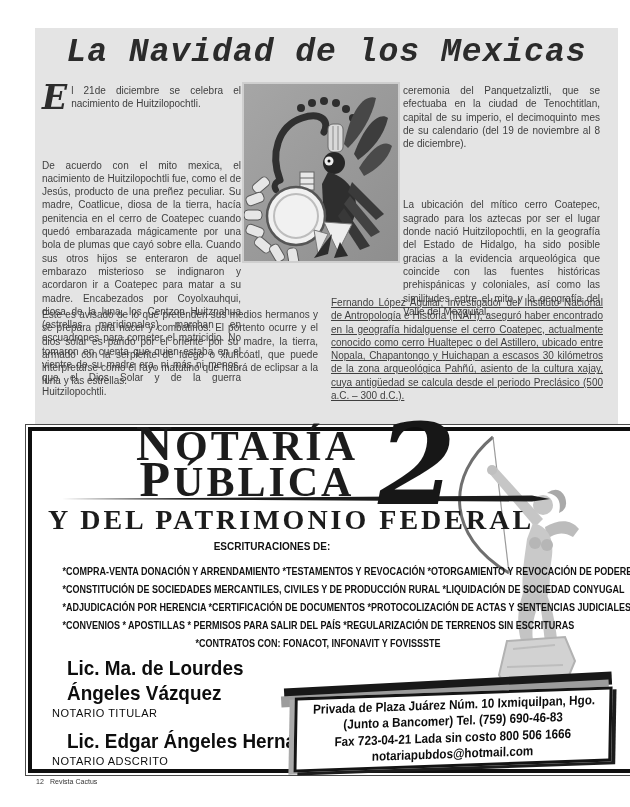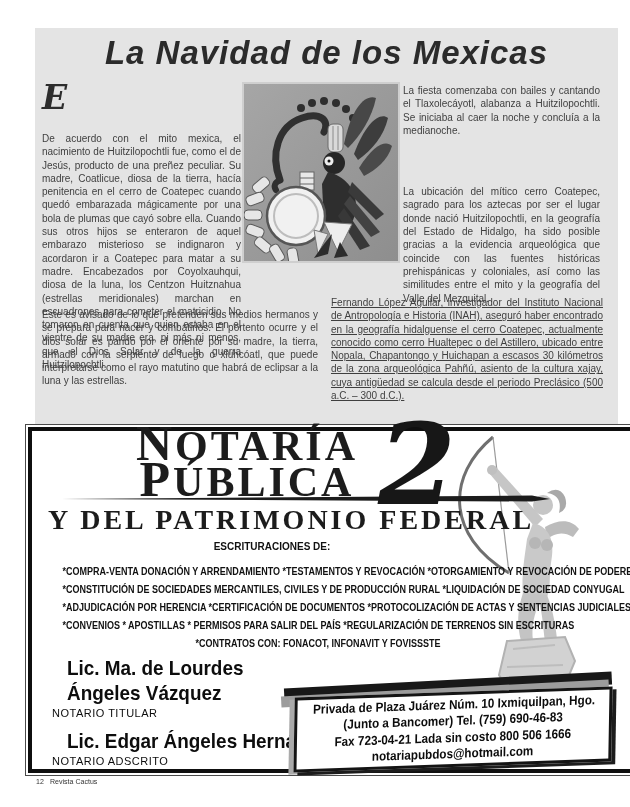--- a/index.html
+++ b/index.html
@@ -7,21 +7,21 @@
     width:630px;height:807px;position:relative;background:#ffffff;
     font-family:"Liberation Sans",sans-serif;overflow:hidden;
   }
   
   .sheet{
     position:absolute;left:35px;top:28px;width:583px;height:403px;
     background:#e4e4e4;
   }
   .page-title{
     position:absolute;left:35px;top:34px;width:583px;text-align:center;
-    font-family:Liberation Sans, sans-serif;font-style:italic;font-weight:bold;
+    font-family:Liberation Mono, monospace;font-style:italic;font-weight:bold;
     font-size:33px;color:#2b2b2b;letter-spacing:1px;
   }
   
   .col{position:absolute;color:#3f3f3f;font-size:10px;line-height:13.3px;text-align:justify;}
   .col p{margin:0 0 11px 0;}
   .col p.tight{margin:0;}
   .col p:last-child{margin-bottom:0;margin-top:48px;}
   .col-left-top{left:42px;top:84px;width:199px;}
   .col-right-top{left:403px;top:84px;width:197px;}
   .col-left-bottom{left:42px;top:308px;width:276px;}
@@ -101,21 +101,21 @@
   .footer .pn{margin-right:7px;}
 </style>
 </head>
 <body>
 
 <div class="sheet"></div>
 
 <div class="page-title">La Navidad de los Mexicas</div>
 
 <div class="col col-left-top">
-  <p><span class="dropcap">E</span></p>
+  <p><span class="dropcap">E</span><span>l 21de diciembre se celebra el nacimiento de Huitzilopochtli.</span></p>
   <p>De acuerdo con el mito mexica, el nacimiento de Huitzilopochtli fue, como el de Jesús, producto de una preñez peculiar. Su madre, Coatlicue, diosa de la tierra, hacía penitencia en el cerro de Coatepec cuando quedó embarazada mágicamente por una bola de plumas que cayó sobre ella. Cuando sus otros hijos se enteraron de aquel embarazo misterioso se indignaron y acordaron ir a Coatepec para matar a su madre. Encabezados por Coyolxauhqui, diosa de la luna, los Centzon Huitznahua (estrellas meridionales) marchan en escuadrones para cometer el matricidio. No tomaron en cuenta que quien estaba en el vientre de su madre era, ni más ni menos, que el Dios Solar y de la guerra Huitzilopochtli.</p>
 </div>
 
 <div class="codex">
   <svg width="154" height="177" viewBox="0 0 154 177">
     <defs>
       <linearGradient id="bg" x1="0" y1="0" x2="1" y2="1">
         <stop offset="0" stop-color="#a6a6a6"></stop>
           <stop offset="1" stop-color="#8e8e8e"></stop>
       </linearGradient>
@@ -168,21 +168,21 @@
 
     <path d="M80,138 L108,140 L94,168 Z" fill="#ededed" stroke="#777"></path>
     <path d="M70,146 L84,150 L74,170 Z" fill="#e4e4e4" stroke="#777"></path>
 
     <path d="M88,150 L84,170 L70,174 L80,160 Z" fill="#2c2c2c"></path>
     <path d="M96,158 L104,172 L90,174 Z" fill="#2c2c2c"></path>
   </svg>
 </div>
 
 <div class="col col-right-top">
-  <p>La fiesta comenzaba con bailes y cantando el Tlaxolecáyotl, alabanza a Huitzilopochtli. Se iniciaba al caer la noche y concluía a la medianoche.</p>
+  <p>ceremonia del Panquetzaliztli, que se efectuaba en la ciudad de Tenochtitlan, capital de su imperio, el decimoquinto mes de su calendario (del 19 de noviembre al 8 de diciembre).</p>
   <p>La ubicación del mítico cerro Coatepec, sagrado para los aztecas por ser el lugar donde nació Huitzilopochtli, en la geografía del Estado de Hidalgo, ha sido posible gracias a la evidencia arqueológica que coincide con las fuentes históricas prehispánicas y coloniales, así como las similitudes entre el mito y la geografía del Valle del Mezquital.</p>
 </div>
 
 <div class="col col-left-bottom">
   <p>Este es avisado de lo que pretenden sus medios hermanos y se prepara para nacer y combatirlos. El portento ocurre y el dios solar es parido por el oriente por su madre, la tierra, armado con la serpiente de fuego o xiuhcóatl, que puede interpretarse como el rayo matutino que habrá de eclipsar a la luna y las estrellas.</p>
   <p class="tight stretch">Los mexicas, o aztecas, conmemoraban el nacimiento durante la</p>
 </div>
 
 <div class="col col-right-bottom">
   <p>Fernando López Aguilar, investigador del Instituto Nacional de Antropología e Historia (INAH), aseguró haber encontrado en la geografía hidalguense el cerro Coatepec, actualmente conocido como cerro Hualtepec o del Astillero, ubicado entre Nopala, Chapantongo y Huichapan a escasos 30 kilómetros de la zona arqueológica Pahñú, asiento de la cultura xajay, cuya antigüedad se calcula desde el periodo Preclásico (500 a.C. – 300 d.C.).</p>

